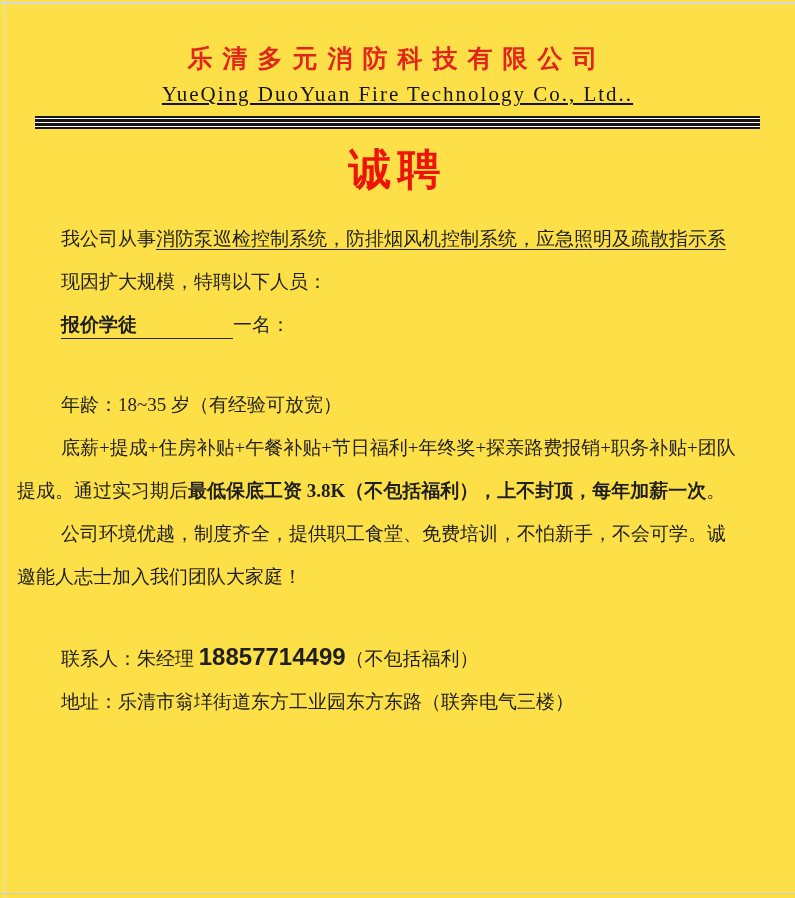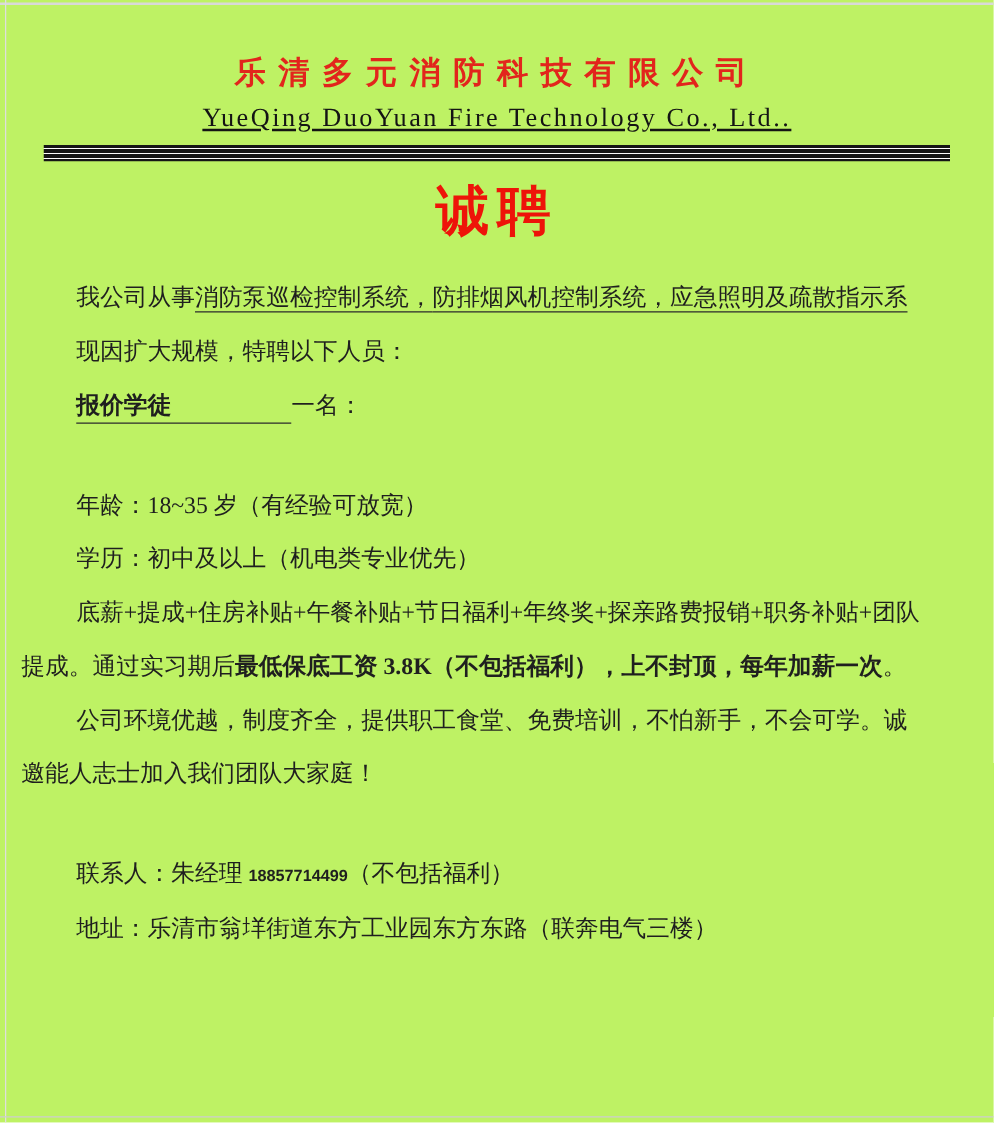--- a/index.html
+++ b/index.html
@@ -1,20 +1,20 @@
 <!DOCTYPE html>
 <html><head>
 <meta charset="utf-8">
 <style>
   html, body { margin: 0; padding: 0; background: #ffffff; }
   .page {
     position: relative;
     width: 795px;
     height: 898px;
-    background: #bef264;
+    background: #fde047;
     overflow: hidden;
     font-family: "Liberation Serif", "DejaVu Serif", serif;
     color: #1f1f1f;
   }
   
   .edge-top    { position: absolute; left: 0; top: 2px; width: 100%; height: 2px; background: #d9d9d9; }
   .edge-left   { position: absolute; left: 4px; top: 0; width: 1px; height: 100%; background: #dedede; }
   .edge-bottom { position: absolute; left: 0; top: 893px; width: 100%; height: 1px; background: #cdcdcd; }
 
   .header { text-align: center; }
@@ -66,21 +66,21 @@
   .pos-u {
     display: inline-block;
     width: 172px;
     line-height: 26px;
     border-bottom: 1px solid #2b2b2b;
     font-weight: bold;
   }
   .phone {
     font-family: "Liberation Sans", "DejaVu Sans", sans-serif;
     font-weight: bold;
-    font-size: 13px;
+    font-size: 24px;
   }
 </style>
 </head>
 <body>
 
 <div class="page">
   <div class="edge-top"></div>
   <div class="edge-left"></div>
   <div class="edge-bottom"></div>
 
@@ -97,21 +97,20 @@
 
 
     <div class="line indent">现因扩大规模，特聘以下人员：</div>
 
 
     <div class="line indent"><span class="pos-u">报价学徒</span><span>一名：</span></div>
 
     <div class="blank"></div>
 
     <div class="line indent">年龄：18~35 岁（有经验可放宽）</div>
-    <div class="line indent">学历：初中及以上（机电类专业优先）</div>
 
     <div class="line indent">底薪+提成+住房补贴+午餐补贴+节日福利+年终奖+探亲路费报销+职务补贴+团队</div>
     <div class="line"><span>提成。通过实习期后</span><span class="b">最低保底工资 3.8K（不包括福利），上不封顶，每年加薪一次</span><span>。</span></div>
 
     <div class="line indent">公司环境优越，制度齐全，提供职工食堂、免费培训，不怕新手，不会可学。诚</div>
     <div class="line">邀能人志士加入我们团队大家庭！</div>
 
     <div class="blank"></div>
 
     <div class="line indent"><span>联系人：朱经理 </span><span class="phone">18857714499</span><span>（不包括福利）</span></div>

